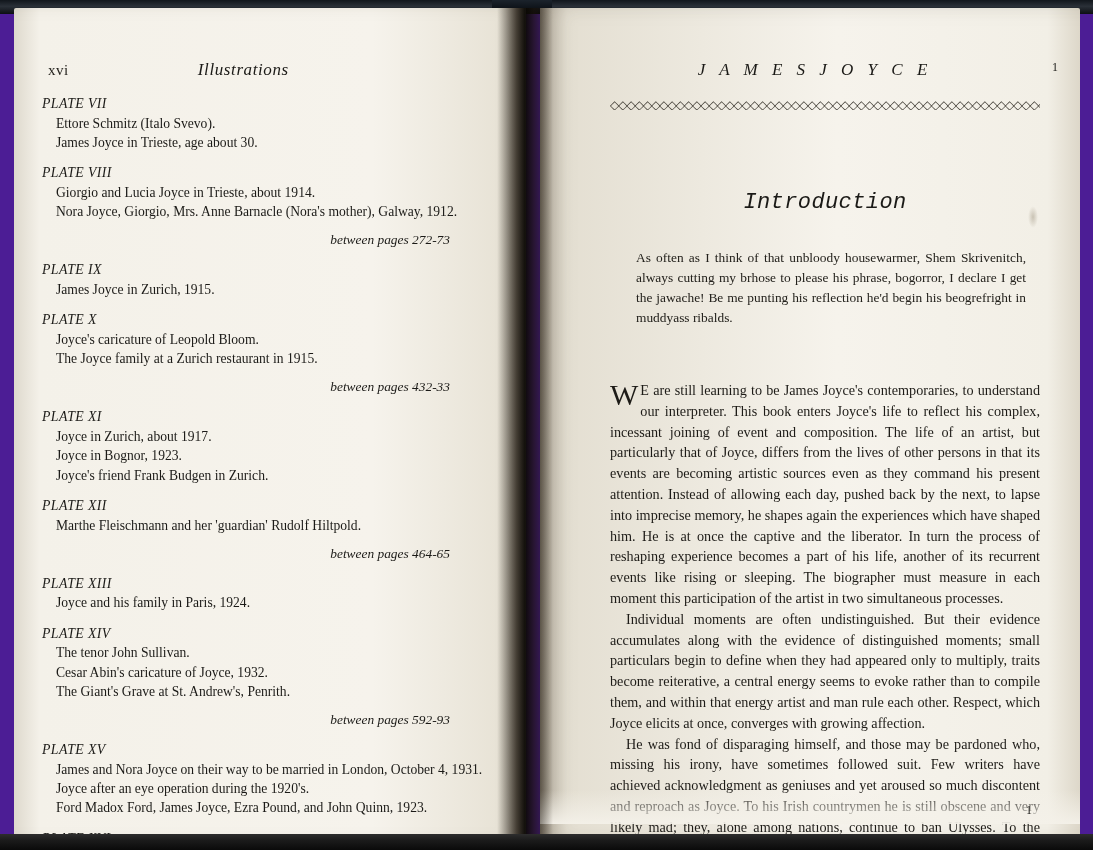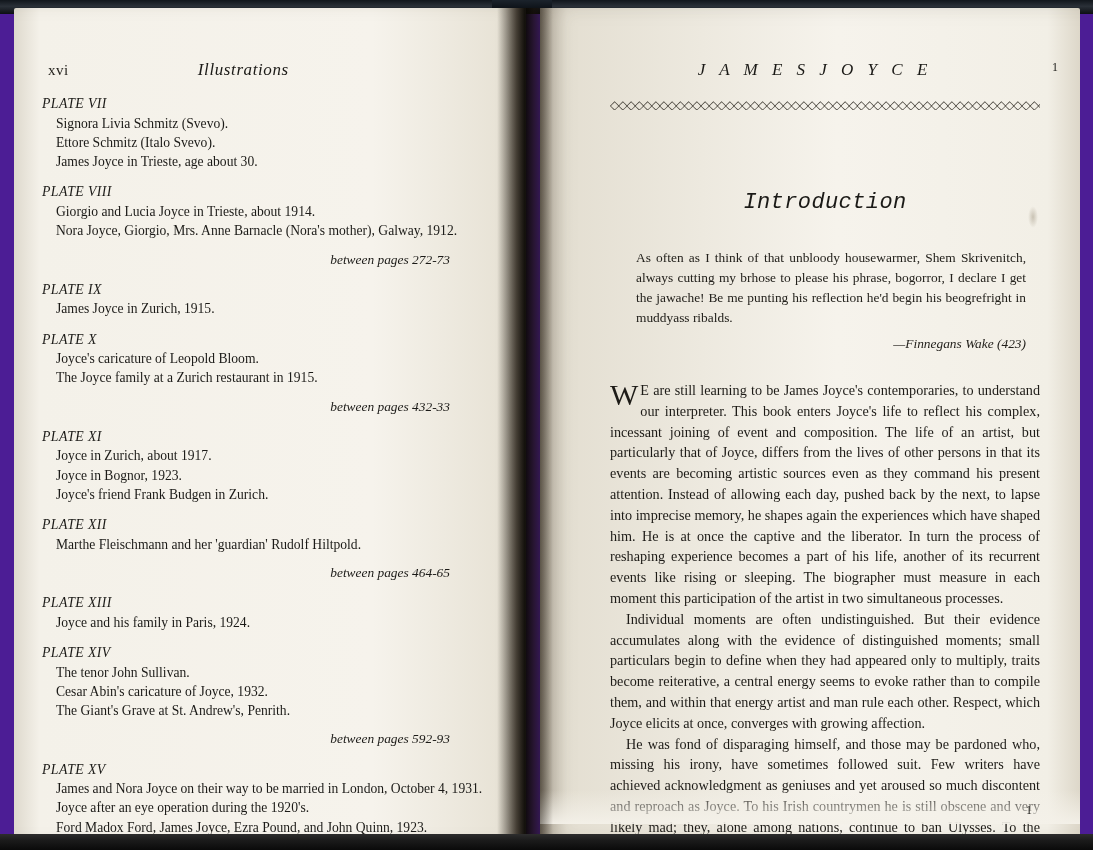--- a/index.html
+++ b/index.html
@@ -228,21 +228,20 @@
   <div class="page left">
     <div class="page-inner">
       <div class="left-head">
         <span class="folio">xvi</span>
         <span class="running-title">Illustrations</span>
       </div>
 
       <div class="illus-list">
 
         <div class="plate-head">PLATE VII</div>
-        <div class="plate-item">Signora Livia Schmitz (Svevo).</div>
         <div class="plate-item">Ettore Schmitz (Italo Svevo).</div>
         <div class="plate-item">James Joyce in Trieste, age about 30.</div>
 
         <div class="plate-head">PLATE VIII</div>
         <div class="plate-item">Giorgio and Lucia Joyce in Trieste, about 1914.</div>
         <div class="plate-item">Nora Joyce, Giorgio, Mrs. Anne Barnacle (Nora's mother), Galway, 1912.</div>
         <div class="between">between pages 272-73</div>
 
         <div class="plate-head">PLATE IX</div>
         <div class="plate-item">James Joyce in Zurich, 1915.</div>
@@ -289,21 +288,20 @@
       </div>
 
       <div class="rule-orn">◇◇◇◇◇◇◇◇◇◇◇◇◇◇◇◇◇◇◇◇◇◇◇◇◇◇◇◇◇◇◇◇◇◇◇◇◇◇◇◇◇◇◇◇◇◇◇◇◇◇◇◇◇◇◇◇◇◇◇◇◇◇◇◇◇◇◇◇◇◇◇◇</div>
 
       <div class="sec-title">Introduction</div>
 
       <div class="smudge" style="left:488px; top:198px;"></div>
 
       <div class="epigraph">
         <span>As often as I think of that unbloody housewarmer, Shem Skrivenitch, always cutting my brhose to please his phrase, bogorror, I declare I get the jawache! Be me punting his reflection he'd begin his beogrefright in muddyass ribalds.</span>
-        <span class="attrib">—Finnegans Wake (423)</span>
       </div>
 
       <div class="body-col">
         <p class="first"><span class="dropcap">W</span><span>E are still learning to be James Joyce's contemporaries, to understand our interpreter. This book enters Joyce's life to reflect his complex, incessant joining of event and composition. The life of an artist, but particularly that of Joyce, differs from the lives of other persons in that its events are becoming artistic sources even as they command his present attention. Instead of allowing each day, pushed back by the next, to lapse into imprecise memory, he shapes again the experiences which have shaped him. He is at once the captive and the liberator. In turn the process of reshaping experience becomes a part of his life, another of its recurrent events like rising or sleeping. The biographer must measure in each moment this participation of the artist in two simultaneous processes.</span></p>
         <p>Individual moments are often undistinguished. But their evidence accumulates along with the evidence of distinguished moments; small particulars begin to define when they had appeared only to multiply, traits become reiterative, a central energy seems to evoke rather than to compile them, and within that energy artist and man rule each other. Respect, which Joyce elicits at once, converges with growing affection.</p>
         <p>He was fond of disparaging himself, and those may be pardoned who, missing his irony, have sometimes followed suit. Few writers have achieved acknowledgment as geniuses and yet aroused so much discontent and reproach as Joyce. To his Irish countrymen he is still obscene and very likely mad; they, alone among nations, continue to ban Ulysses. To the English he is eccentric and 'Irish,' an epithet</p>
       </div>
 
       <div class="fade-bottom"></div>
       <div class="bottom-folio">1</div>

